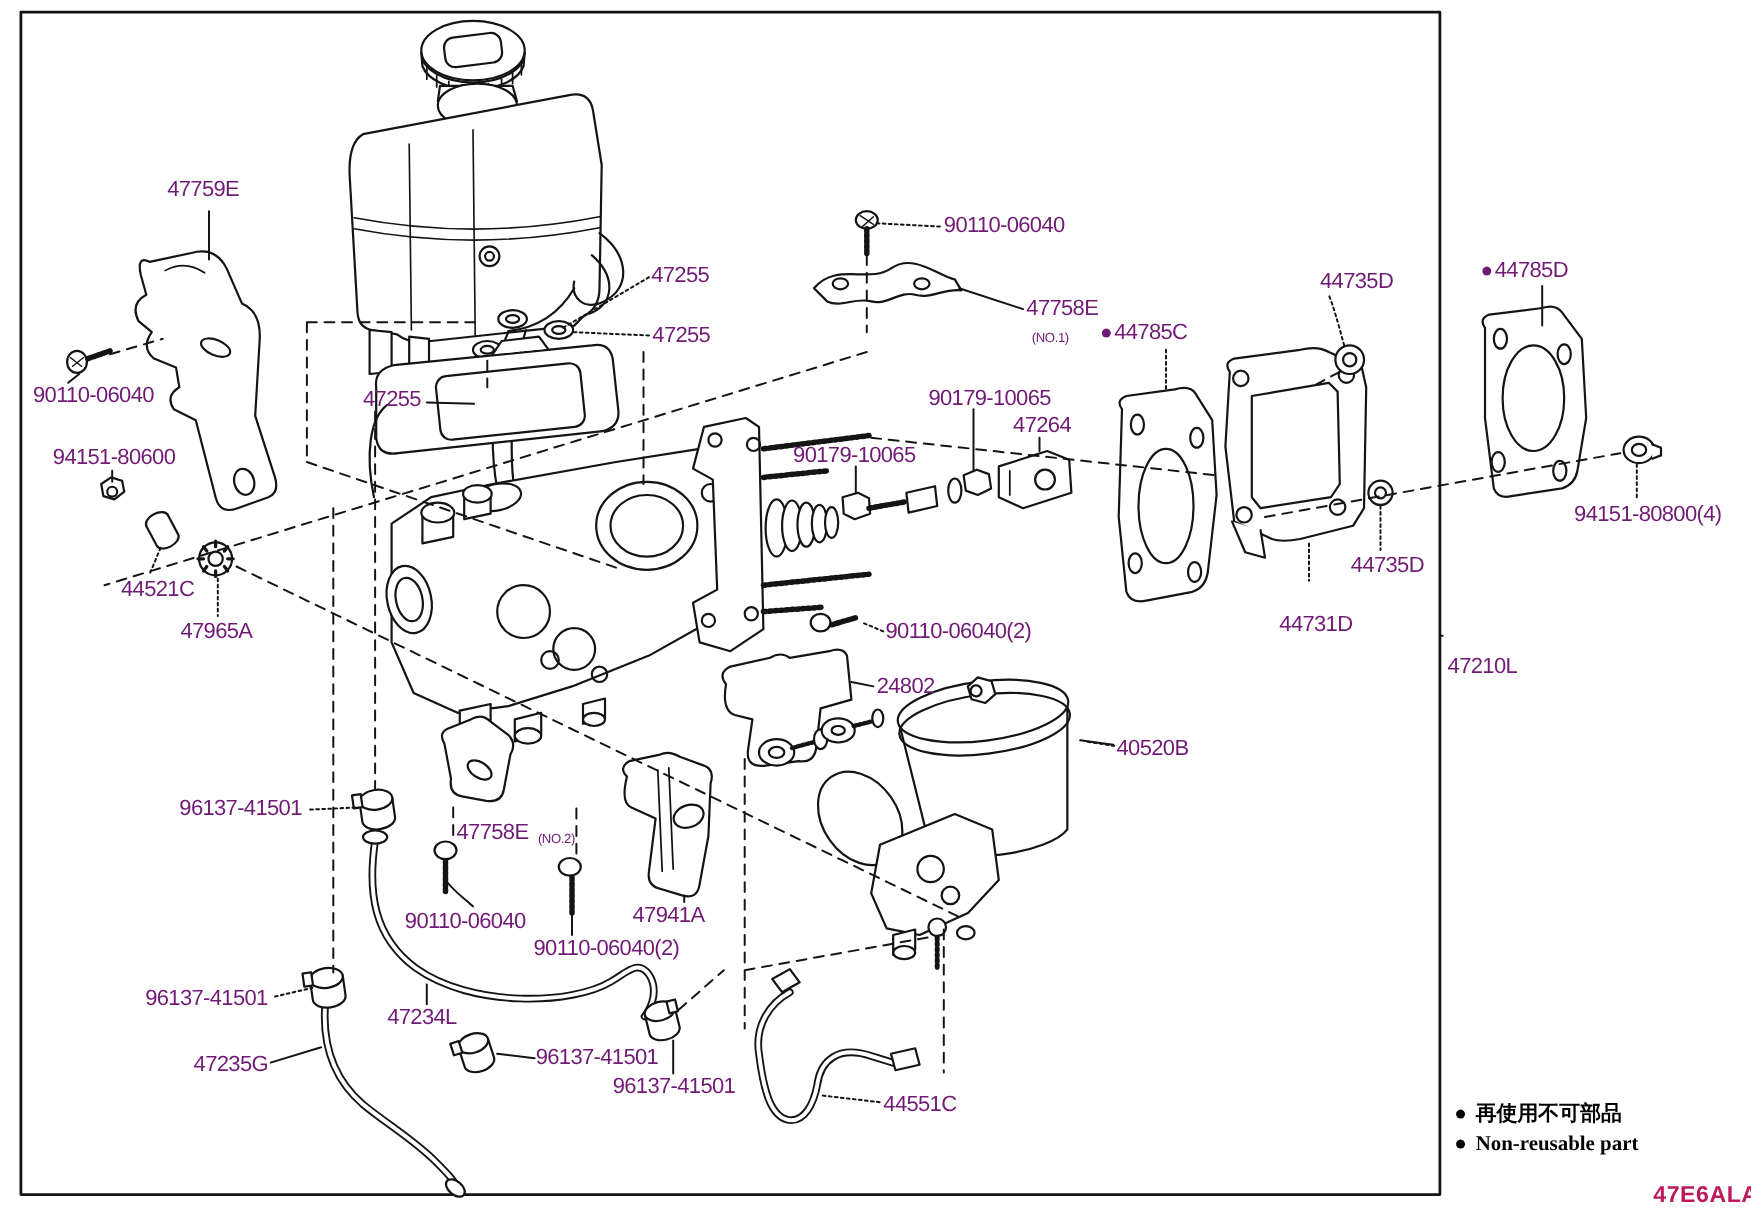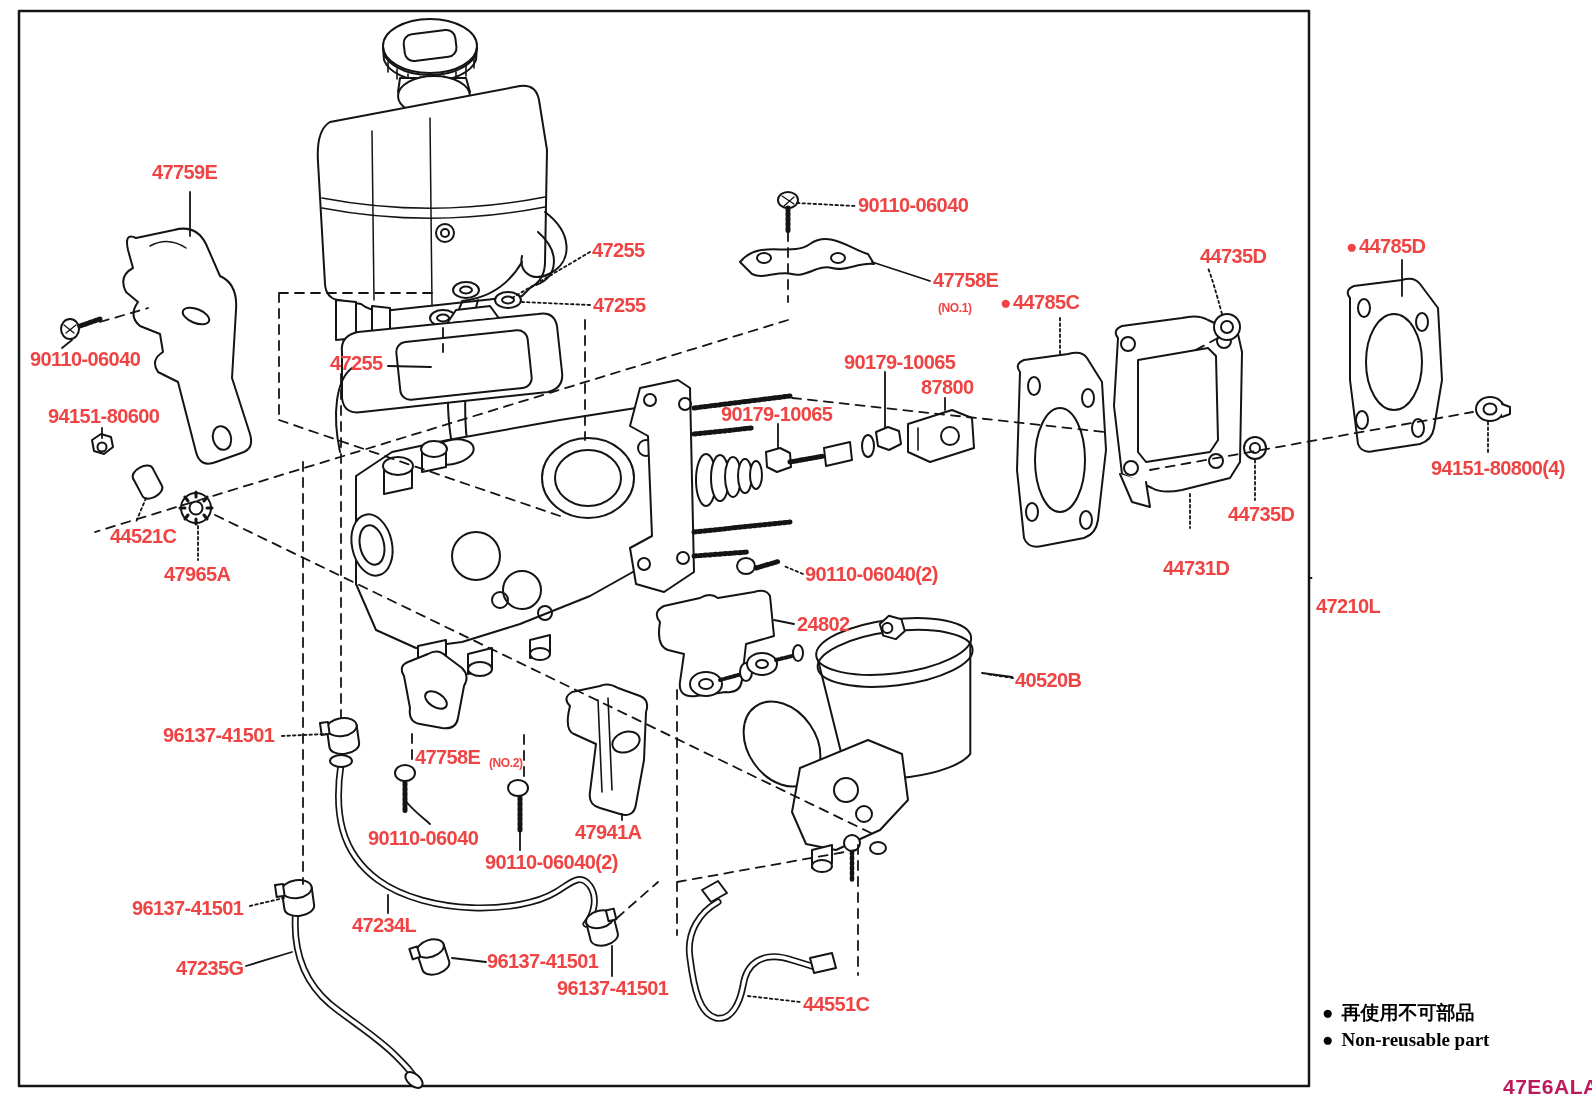--- a/index.html
+++ b/index.html
@@ -1,19 +1,19 @@
 <!DOCTYPE html>
 <html><head>
 <meta charset="utf-8">
 <style>
   html,body{margin:0;padding:0;background:#fff;}
   .stage{position:relative;width:1592px;height:1099px;background:#fff;overflow:hidden;
          font-family:"Liberation Sans",sans-serif;}
   .art{position:absolute;left:0;top:0;}
-  .lbl{position:absolute;font-weight:bold;font-size:20px;line-height:1;color:#ef4444;
+  .lbl{position:absolute;font-weight:normal;font-size:20px;line-height:1;color:#701a75;
        letter-spacing:-0.6px;white-space:nowrap;}
   .lbl .note{font-size:12px;letter-spacing:-0.4px;}
   .lbl .dot{font-size:19px;margin-right:2px;}
   .legend-row{position:absolute;font-weight:bold;font-size:19px;line-height:1;color:#000;white-space:nowrap;font-family:Liberation Serif, serif;}
   .legend-row .dot{font-size:19px;margin-right:8px;}
   .code{position:absolute;font-weight:bold;font-size:21px;letter-spacing:0.5px;color:#be185d;}
 </style>
 </head>
 <body>
 
@@ -336,21 +336,21 @@
   <div class="lbl" style="left:592px;top:240px">47255</div>
   <div class="lbl" style="left:593px;top:295px">47255</div>
   <div class="lbl" style="left:330px;top:353px">47255</div>
   <div class="lbl" style="left:858px;top:195px">90110-06040</div>
   <div class="lbl" style="left:933px;top:270px">47758E</div>
   <div class="lbl" style="left:938px;top:295px"><span class="note">(NO.1)</span></div>
   <div class="lbl" style="left:1000px;top:292px"><span class="dot">●</span><span>44785C</span></div>
   <div class="lbl" style="left:1200px;top:246px">44735D</div>
   <div class="lbl" style="left:1346px;top:236px"><span class="dot">●</span><span>44785D</span></div>
   <div class="lbl" style="left:844px;top:352px">90179-10065</div>
-  <div class="lbl" style="left:921px;top:377px">87800</div>
+  <div class="lbl" style="left:921px;top:377px">47264</div>
   <div class="lbl" style="left:721px;top:404px">90179-10065</div>
   <div class="lbl" style="left:1431px;top:458px">94151-80800(4)</div>
   <div class="lbl" style="left:1228px;top:504px">44735D</div>
   <div class="lbl" style="left:1163px;top:558px">44731D</div>
   <div class="lbl" style="left:1316px;top:596px">47210L</div>
   <div class="lbl" style="left:805px;top:564px">90110-06040(2)</div>
   <div class="lbl" style="left:797px;top:614px">24802</div>
   <div class="lbl" style="left:1015px;top:670px">40520B</div>
   <div class="lbl" style="left:163px;top:725px">96137-41501</div>
   <div class="lbl" style="left:415px;top:747px">47758E</div>

